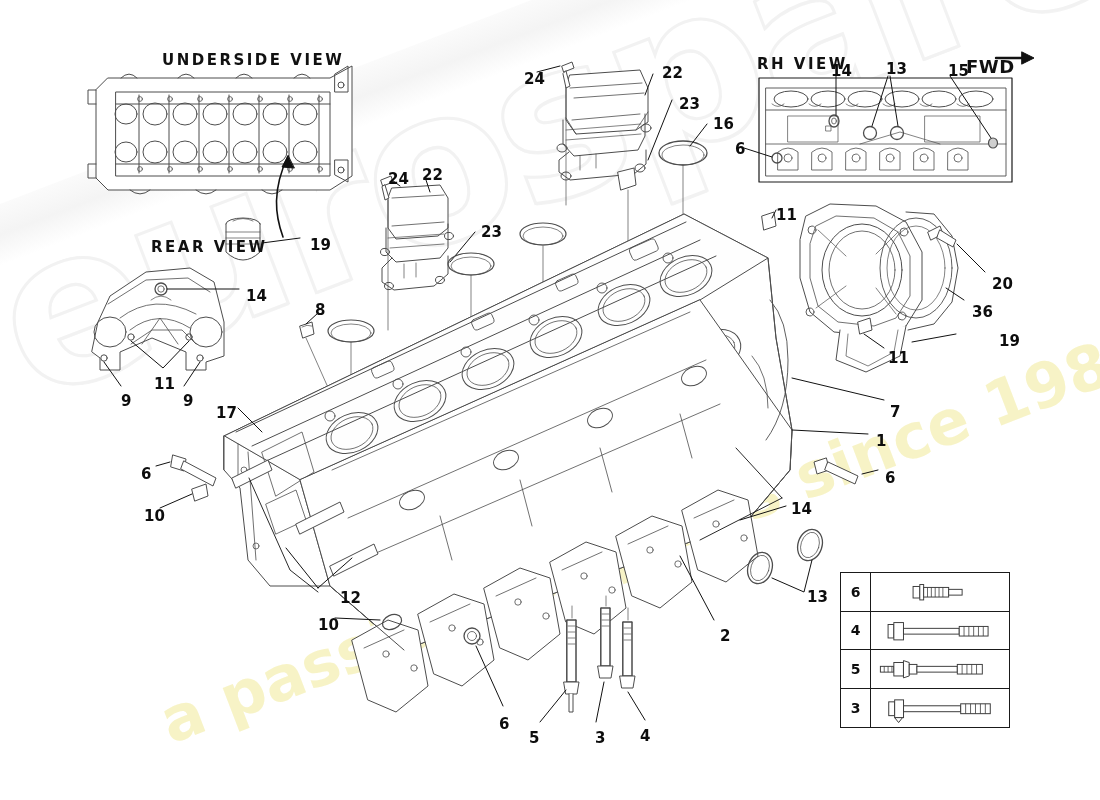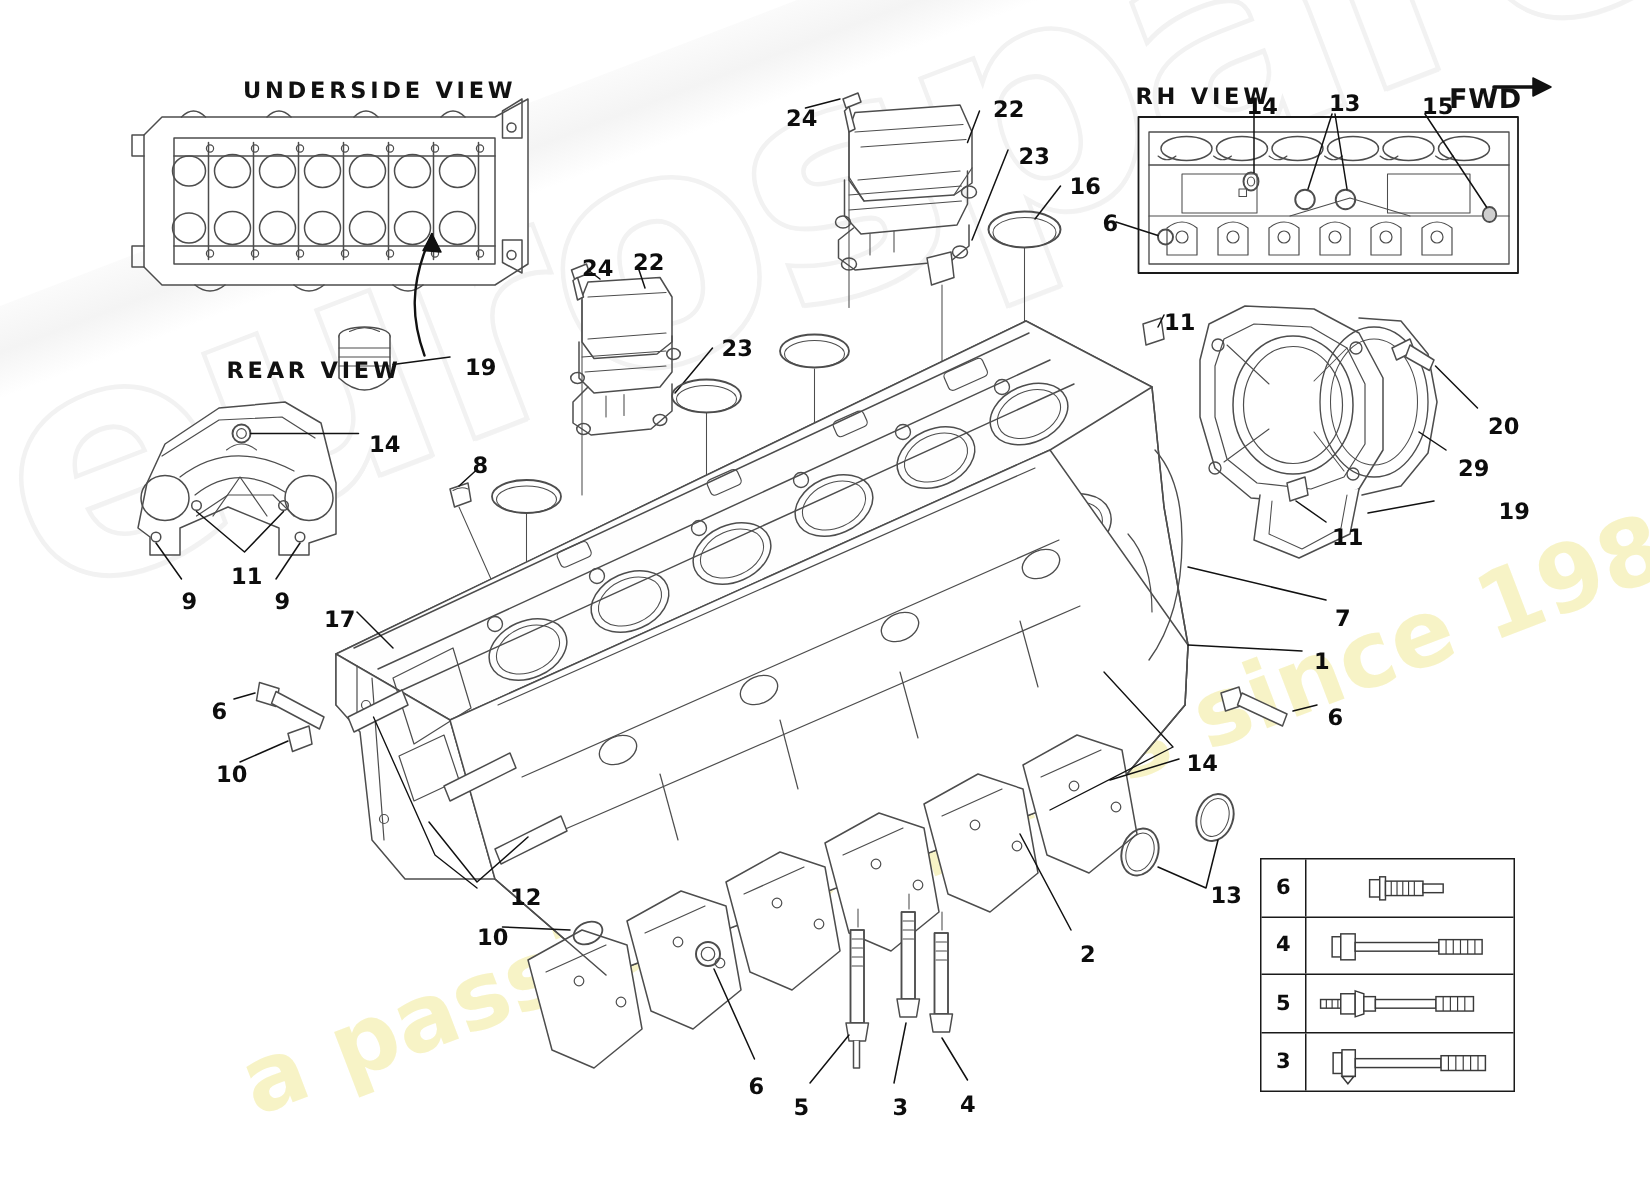--- a/index.html
+++ b/index.html
@@ -649,21 +649,21 @@
       <div class="lbl" style="left: 831px; top: 64px;">14</div>
       <div class="lbl" style="left: 886px; top: 62px;">13</div>
       <div class="lbl" style="left: 948px; top: 64px; text-align: right;">15</div>
       <div class="lbl" style="left: 735px; top: 142px;">6</div>
       <div class="lbl" style="left: 388px; top: 172px;">24</div>
       <div class="lbl" style="left: 422px; top: 168px;">22</div>
       <div class="lbl" style="left: 481px; top: 225px;">23</div>
       <div class="lbl" style="left: 310px; top: 238px;">19</div>
       <div class="lbl" style="left: 776px; top: 208px;">11</div>
       <div class="lbl" style="left: 992px; top: 277px;">20</div>
-      <div class="lbl" style="left: 972px; top: 305px;">29</div>
+      <div class="lbl" style="left: 972px; top: 305px;">36</div>
       <div class="lbl" style="left: 963px; top: 334px; margin-left: 36px;">19</div>
       <div class="lbl" style="left: 888px; top: 351px;">11</div>
       <div class="lbl" style="left: 246px; top: 289px;">14</div>
       <div class="lbl" style="left: 315px; top: 303px;">8</div>
       <div class="lbl" style="left: 154px; top: 377px;">11</div>
       <div class="lbl" style="left: 121px; top: 394px;">9</div>
       <div class="lbl" style="left: 183px; top: 394px;">9</div>
       <div class="lbl" style="left: 216px; top: 406px;">17</div>
       <div class="lbl" style="left: 890px; top: 405px;">7</div>
       <div class="lbl" style="left: 876px; top: 434px;">1</div>

